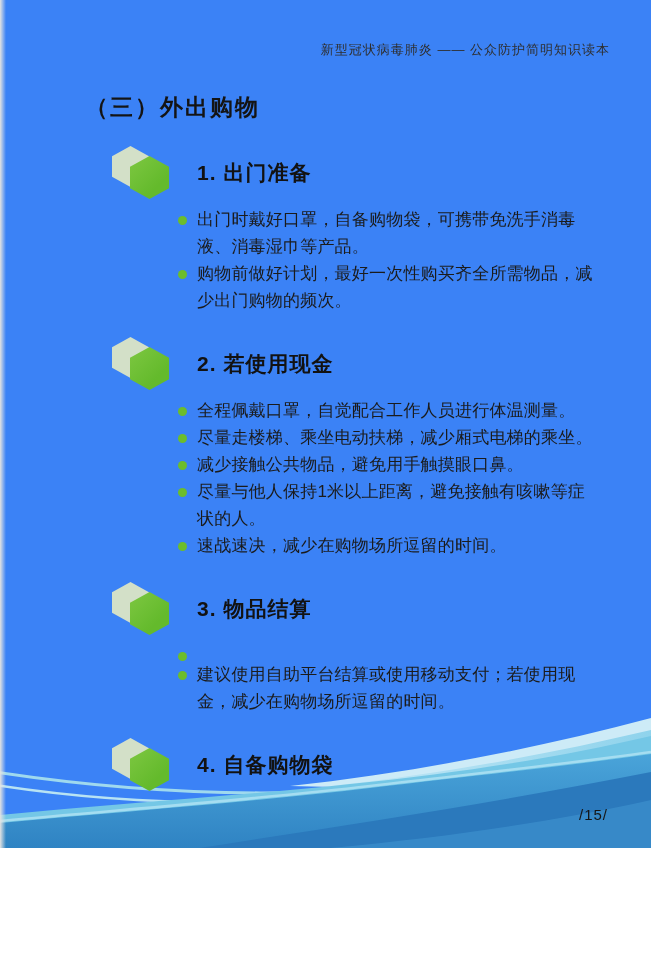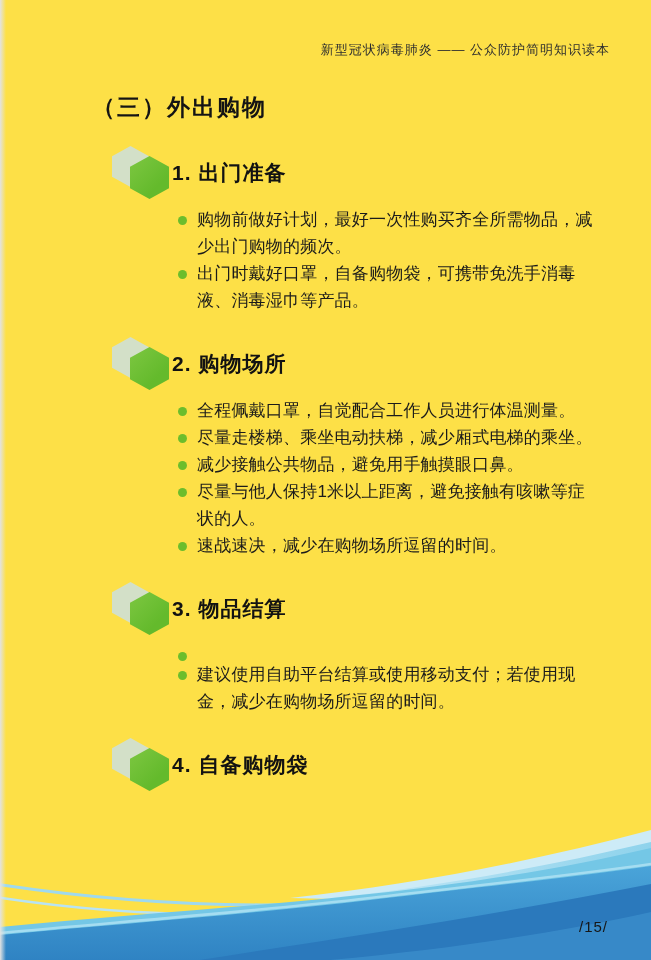--- a/index.html
+++ b/index.html
@@ -2,23 +2,23 @@
 <html><head>
 <meta charset="utf-8">
 <style>
   * { margin: 0; padding: 0; box-sizing: border-box; }
   html, body { background: #ffffff; }
   body { font-family: "Liberation Sans", "DejaVu Sans", sans-serif; }
 
   .page {
     position: relative;
     width: 651px;
-    height: 960px;
+    height: 848px;
     margin: 0 auto;
-    background: #fde047;
+    background: #3b82f6;
     overflow: hidden;
   }
   
   .page::before {
     content: "";
     position: absolute;
     left: 0; top: 0; bottom: 0;
     width: 6px;
     background: linear-gradient(90deg, #e3e3e2, rgba(255,255,255,0));
     z-index: 5;
@@ -37,21 +37,20 @@
 
   .page-title {
     position: absolute;
     top: 92px;
     left: 85px;
     font-size: 23px;
     font-weight: 700;
     letter-spacing: 2px;
     color: #141414;
     z-index: 2;
-    margin-left: 7px;
   }
 
   .content {
     position: absolute;
     top: 146px;
     left: 0;
     right: 0;
     z-index: 2;
   }
 
@@ -78,21 +77,21 @@
   }
   .hex-front {
     position: absolute;
     left: 18px; top: 10px;
     width: 39px; height: 43px;
     background: linear-gradient(135deg, #7dc741 0%, #64ba2c 70%);
     clip-path: polygon(50% 0, 100% 25%, 100% 75%, 50% 100%, 0 75%, 0 25%);
   }
 
   .section-heading {
-    margin-left: 3px;
+    margin-left: 28px;
     font-size: 21px;
     font-weight: 600;
     letter-spacing: 1px;
     color: #121212;
     white-space: nowrap;
   }
   .section-heading .num { margin-right: 7px; }
 
   ul.bullets {
     list-style: none;
@@ -151,37 +150,37 @@
           <div class="hex-back"></div>
           <div class="hex-front"></div>
         </div>
         <div class="section-heading">
           <span class="num">1.</span><span>出门准备</span>
         </div>
       </div>
       <ul class="bullets">
         <li>
             <span class="dot"></span>
+            <span class="bullet-text">出门时戴好口罩，自备购物袋，可携带免洗手消毒液、消毒湿巾等产品。</span>
+          </li>
+        <li>
+            <span class="dot"></span>
             <span class="bullet-text">购物前做好计划，最好一次性购买齐全所需物品，减少出门购物的频次。</span>
           </li>
-        <li>
-            <span class="dot"></span>
-            <span class="bullet-text">出门时戴好口罩，自备购物袋，可携带免洗手消毒液、消毒湿巾等产品。</span>
-          </li>
       </ul>
     </div>
 
     <div class="section">
       <div class="section-header">
         <div class="hex-icon">
           <div class="hex-back"></div>
           <div class="hex-front"></div>
         </div>
         <div class="section-heading">
-          <span class="num">2.</span><span>购物场所</span>
+          <span class="num">2.</span><span>若使用现金</span>
         </div>
       </div>
       <ul class="bullets">
         <li>
             <span class="dot"></span>
             <span class="bullet-text">全程佩戴口罩，自觉配合工作人员进行体温测量。</span>
           </li>
         <li>
             <span class="dot"></span>
             <span class="bullet-text">尽量走楼梯、乘坐电动扶梯，减少厢式电梯的乘坐。</span>

